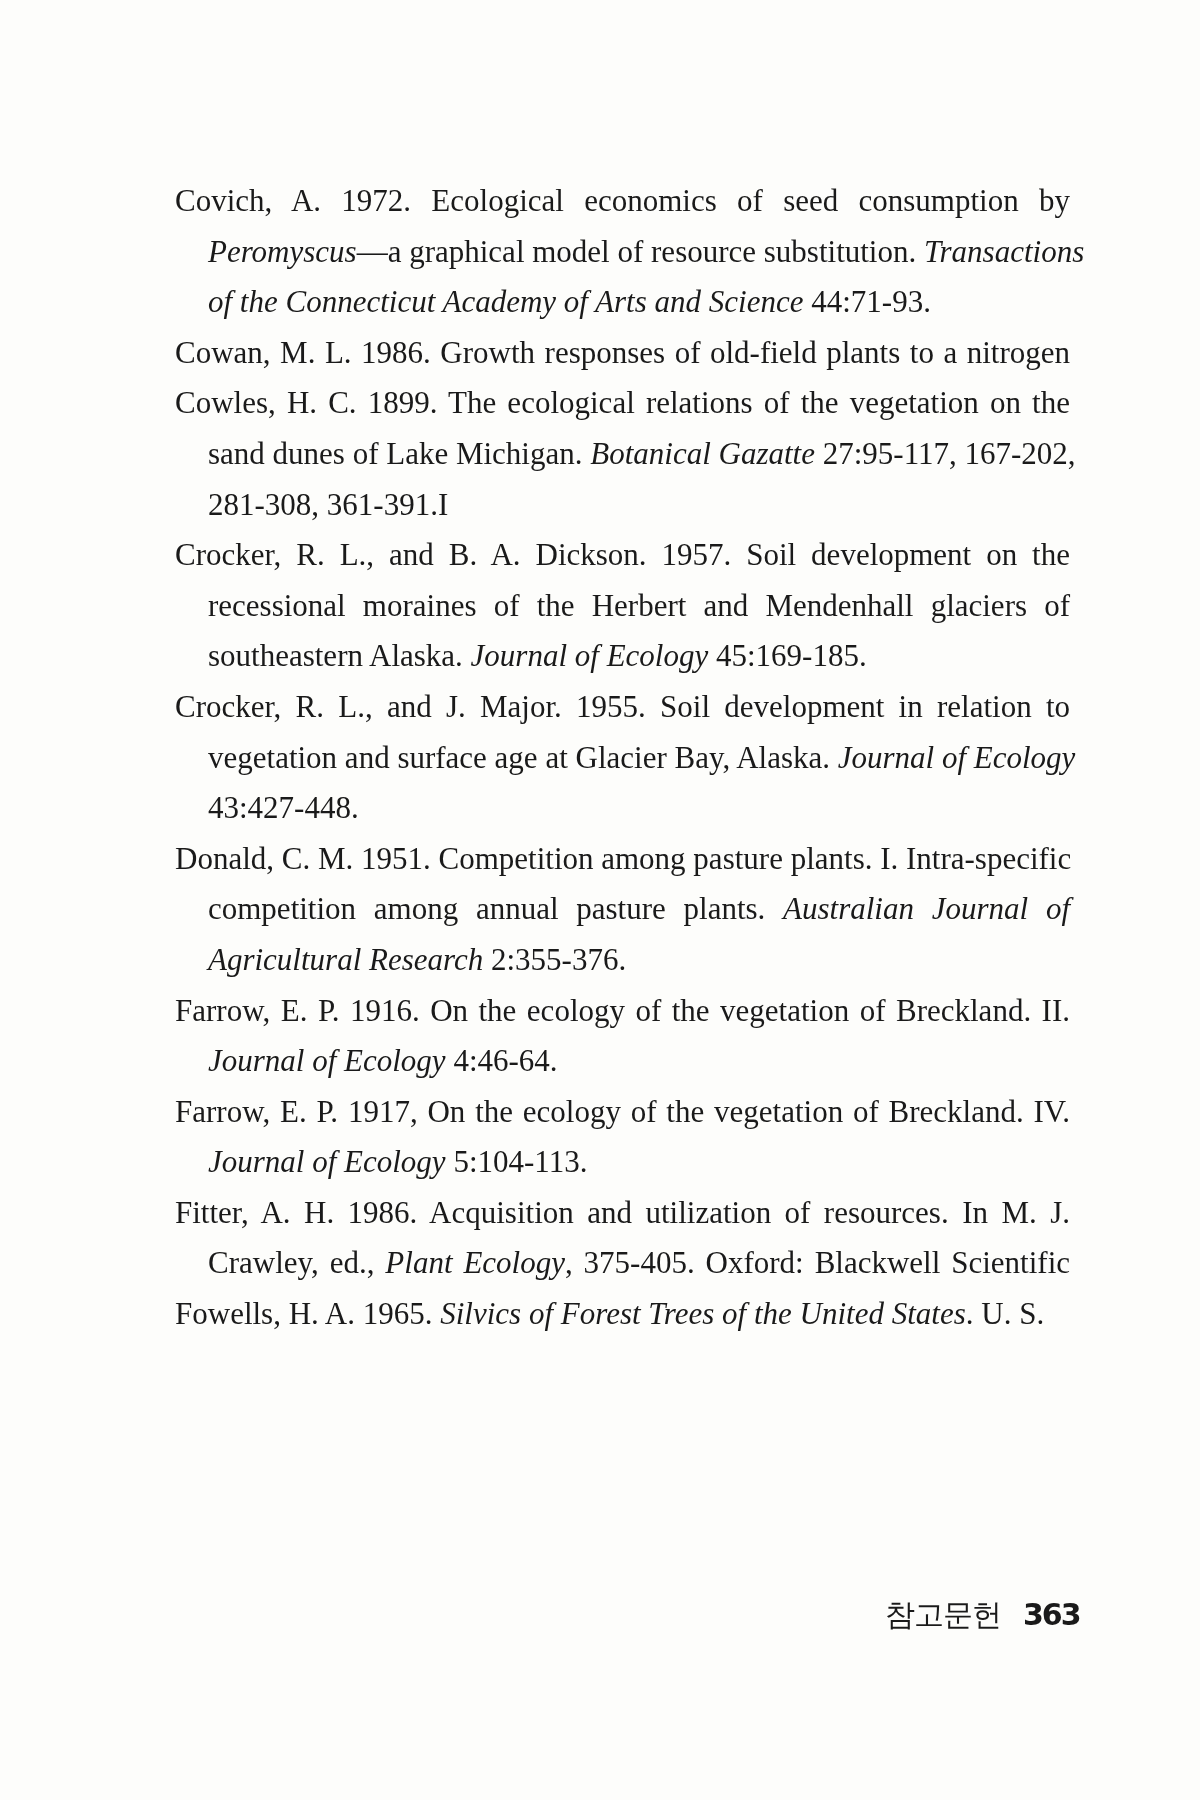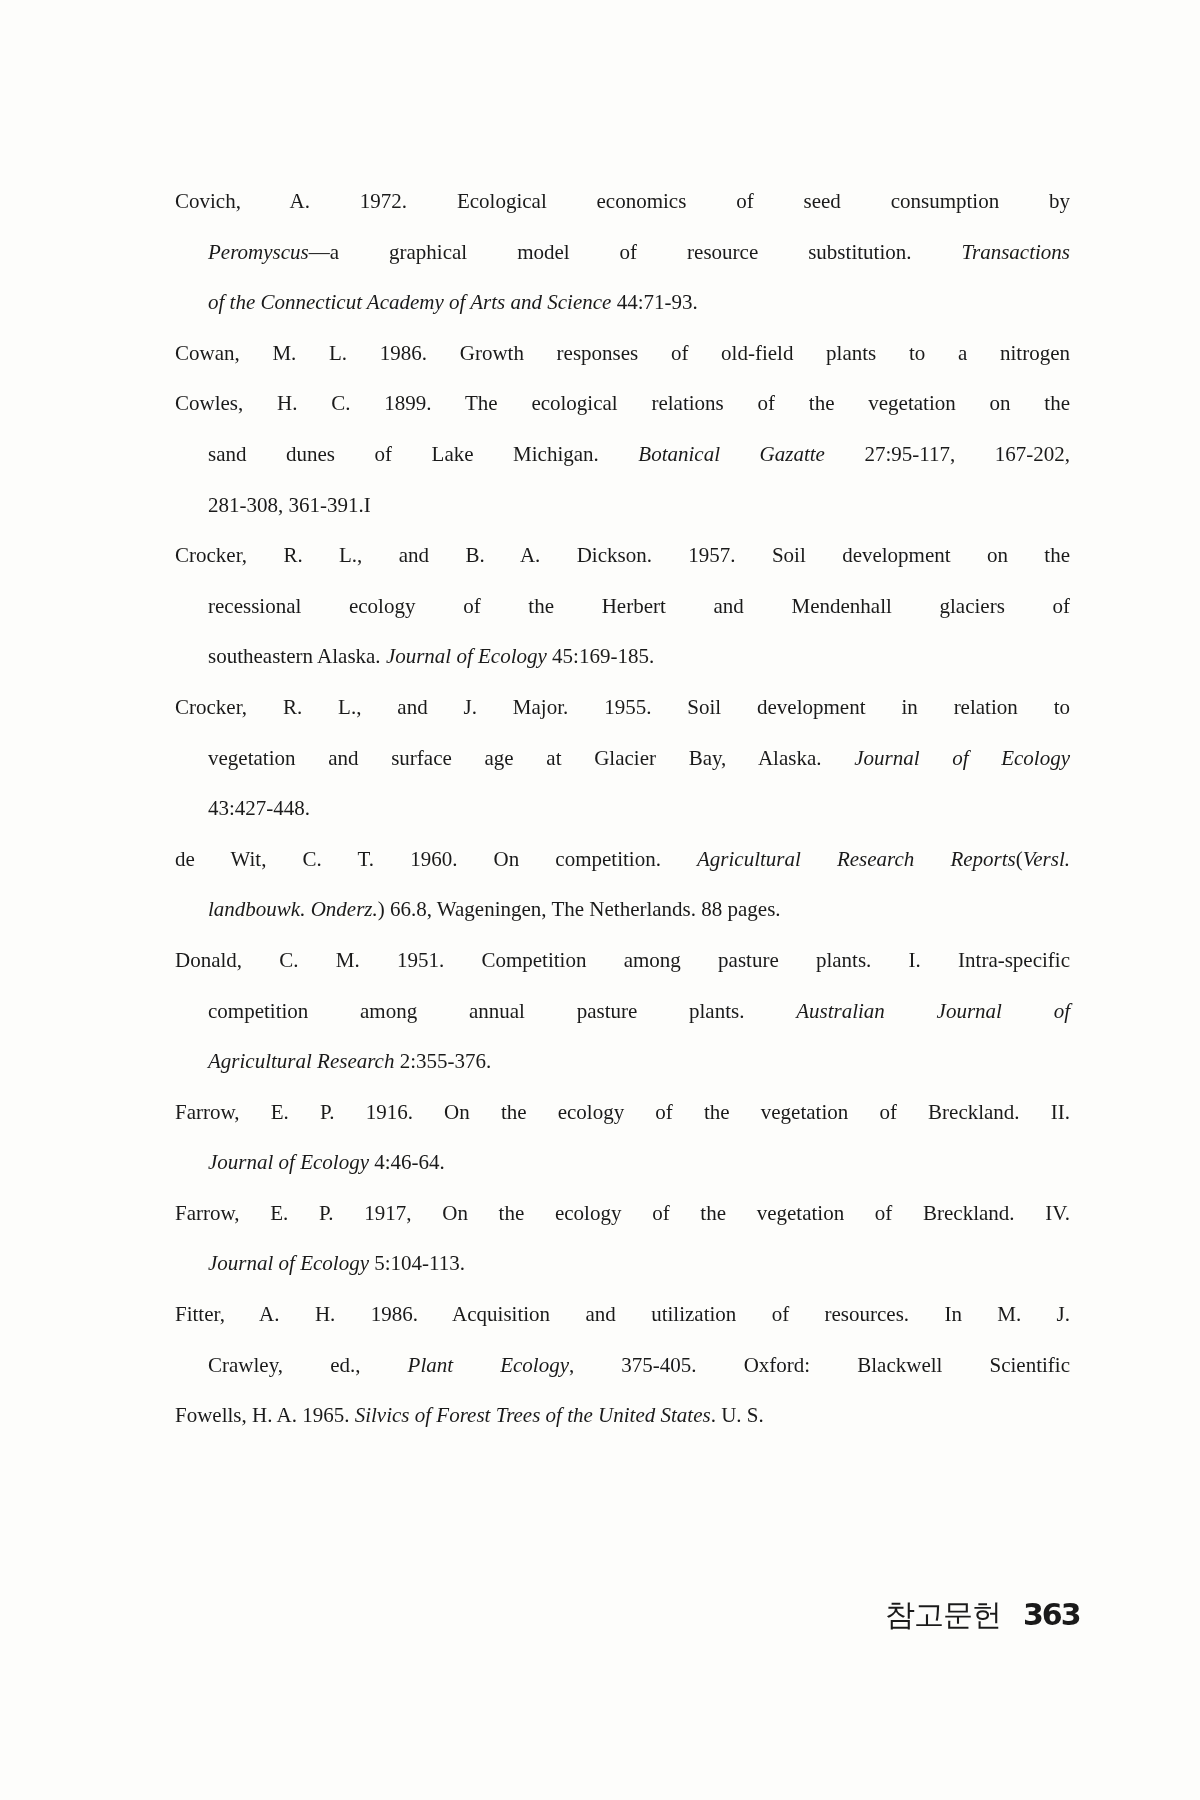--- a/index.html
+++ b/index.html
@@ -16,21 +16,21 @@
     position: absolute;
     left: 175px;
     top: 176px;
     width: 895px;
   }
   .ref { margin: 0; padding: 0; }
   .line {
     display: block;
     height: 50.6px;
     line-height: 50.6px;
-    font-size: 21px;
+    font-size: 31px;
     white-space: nowrap;
     text-align: justify;
     text-align-last: justify;
   }
   .line.first { padding-left: 0; }
   .line.cont { padding-left: 33px; }
   .line.last { text-align-last: left; }
   .it { font-style: italic; }
   .footer {
     position: absolute;
@@ -59,31 +59,27 @@
       <div class="ref">
         <span class="line first"><span>Cowan, M. L. 1986. Growth responses of old-field plants to a nitrogen</span></span>
       </div>
       <div class="ref">
         <span class="line first"><span>Cowles, H. C. 1899. The ecological relations of the vegetation on the</span></span>
         <span class="line cont"><span>sand dunes of Lake Michigan. </span><span class="it">Botanical Gazatte</span><span> 27:95-117, 167-202,</span></span>
         <span class="line cont last"><span>281-308, 361-391.I</span></span>
       </div>
       <div class="ref">
         <span class="line first"><span>Crocker, R. L., and B. A. Dickson. 1957. Soil development on the</span></span>
-        <span class="line cont"><span>recessional ecology of the Herbert and Mendenhall glaciers of</span></span>
+        <span class="line cont"><span>recessional moraines of the Herbert and Mendenhall glaciers of</span></span>
         <span class="line cont last"><span>southeastern Alaska. </span><span class="it">Journal of Ecology</span><span> 45:169-185.</span></span>
       </div>
       <div class="ref">
         <span class="line first"><span>Crocker, R. L., and J. Major. 1955. Soil development in relation to</span></span>
         <span class="line cont"><span>vegetation and surface age at Glacier Bay, Alaska. </span><span class="it">Journal of Ecology</span></span>
         <span class="line cont last"><span>43:427-448.</span></span>
-      </div>
-      <div class="ref">
-        <span class="line first"><span>de Wit, C. T. 1960. On competition. </span><span class="it">Agricultural Research Reports</span><span>(</span><span class="it">Versl.</span></span>
-        <span class="line cont last"><span class="it">landbouwk. Onderz.</span><span>) 66.8, Wageningen, The Netherlands. 88 pages.</span></span>
       </div>
       <div class="ref">
         <span class="line first"><span>Donald, C. M. 1951. Competition among pasture plants. I. Intra-specific</span></span>
         <span class="line cont"><span>competition among annual pasture plants. </span><span class="it">Australian Journal of</span></span>
         <span class="line cont last"><span class="it">Agricultural Research</span><span> 2:355-376.</span></span>
       </div>
       <div class="ref">
         <span class="line first"><span>Farrow, E. P. 1916. On the ecology of the vegetation of Breckland. II.</span></span>
         <span class="line cont last"><span class="it">Journal of Ecology</span><span> 4:46-64.</span></span>
       </div>

